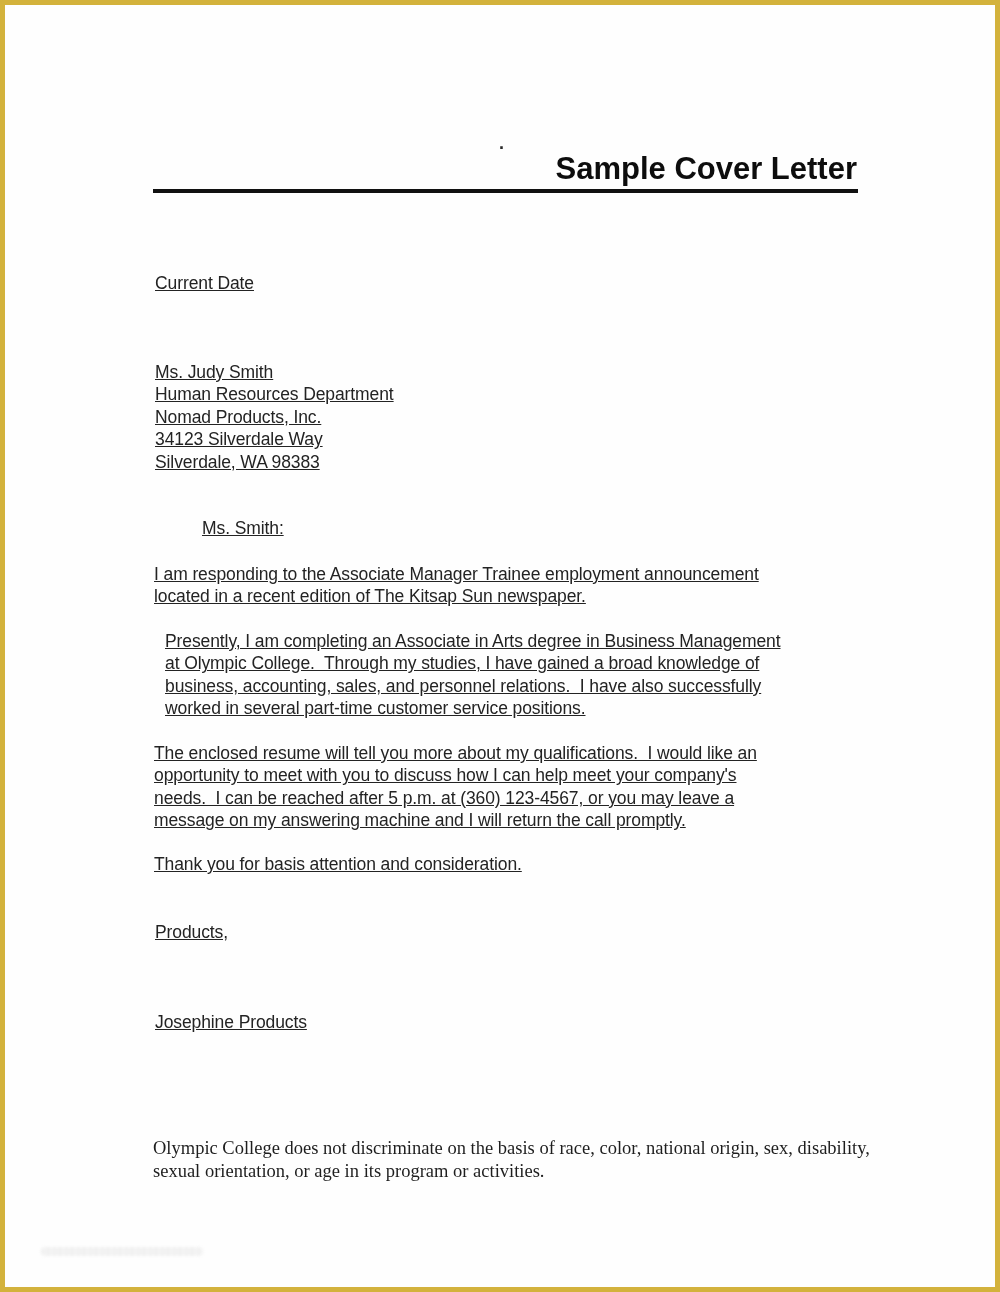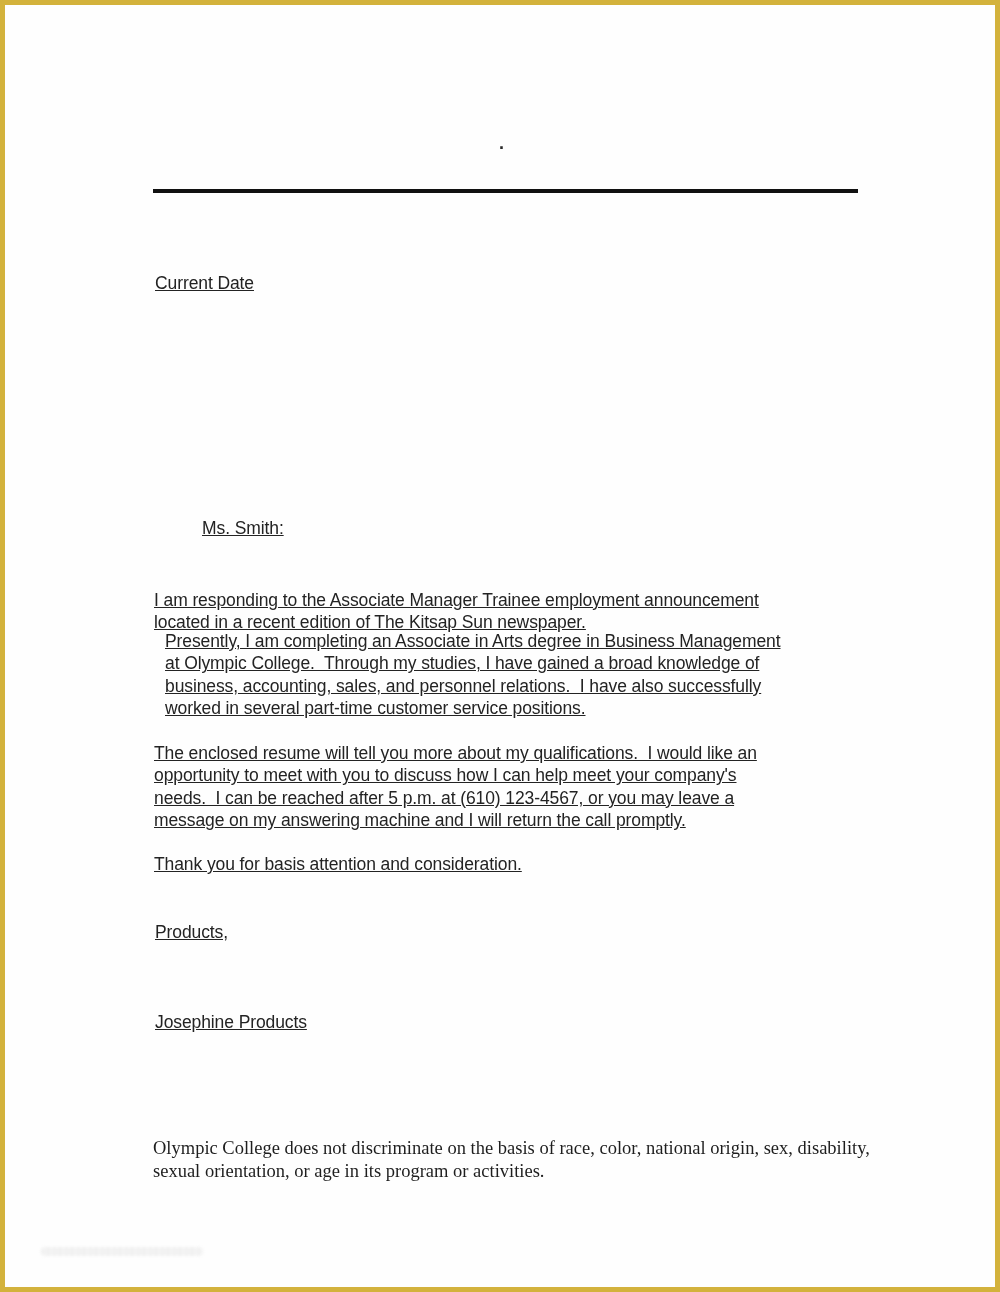--- a/index.html
+++ b/index.html
@@ -48,21 +48,21 @@
   }
   .body-text {
     font-size: 17.5px;
     line-height: 22.4px;
     letter-spacing: -0.1px;
     text-decoration: underline;
   }
   .date-line   { left: 150px; top: 267px; }
   .recipient   { left: 150px; top: 356px; }
   .salutation  { left: 158px; top: 512px; margin-left: 39px; }
-  .para-1      { left: 149px; top: 558px; margin-top: 26px; }
+  .para-1      { left: 149px; top: 558px; }
   .para-2      { left: 160px; top: 625px; }
   .para-3      { left: 149px; top: 737px; }
   .para-4      { left: 149px; top: 848px; }
   .closing     { left: 150px; top: 916px; }
   .signature   { left: 150px; top: 1006px; }
 
   .footer-note {
     left: 148px;
     top: 1132px;
     width: 740px;
@@ -86,39 +86,45 @@
     border-radius: 4px;
   }
 </style>
 </head>
 <body>
 
 <div class="page">
 
   <div class="abs stray-mark">.</div>
 
+  <div class="abs doc-title">Sample Cover Letter</div>
 
   <div class="abs title-rule"></div>
 
   <div class="abs body-text date-line">Current Date</div>
 
+  <div class="abs body-text pre recipient">Ms. Judy Smith
+Human Resources Department
+Nomad Products, Inc.
+34123 Silverdale Way
+Silverdale, WA 98383</div>
 
   <div class="abs body-text salutation">Ms. Smith:</div>
 
   <div class="abs body-text pre para-1">I am responding to the Associate Manager Trainee employment announcement
 located in a recent edition of The Kitsap Sun newspaper.</div>
 
   <div class="abs body-text pre para-2">Presently, I am completing an Associate in Arts degree in Business Management
 at Olympic College.  Through my studies, I have gained a broad knowledge of
 business, accounting, sales, and personnel relations.  I have also successfully
 worked in several part-time customer service positions.</div>
 
   <div class="abs body-text pre para-3">The enclosed resume will tell you more about my qualifications.  I would like an
 opportunity to meet with you to discuss how I can help meet your company's
-needs.  I can be reached after 5 p.m. at (610) 123-4567, or you may leave a
+needs.  I can be reached after 5 p.m. at (360) 123-4567, or you may leave a
 message on my answering machine and I will return the call promptly.</div>
 
   <div class="abs body-text pre para-4">Thank you for basis attention and consideration.</div>
 
   <div class="abs body-text closing">Products,</div>
 
   <div class="abs body-text signature">Josephine Products</div>
 
   <div class="abs pre footer-note">Olympic College does not discriminate on the basis of race, color, national origin, sex, disability,
 sexual orientation, or age in its program or activities.</div>

